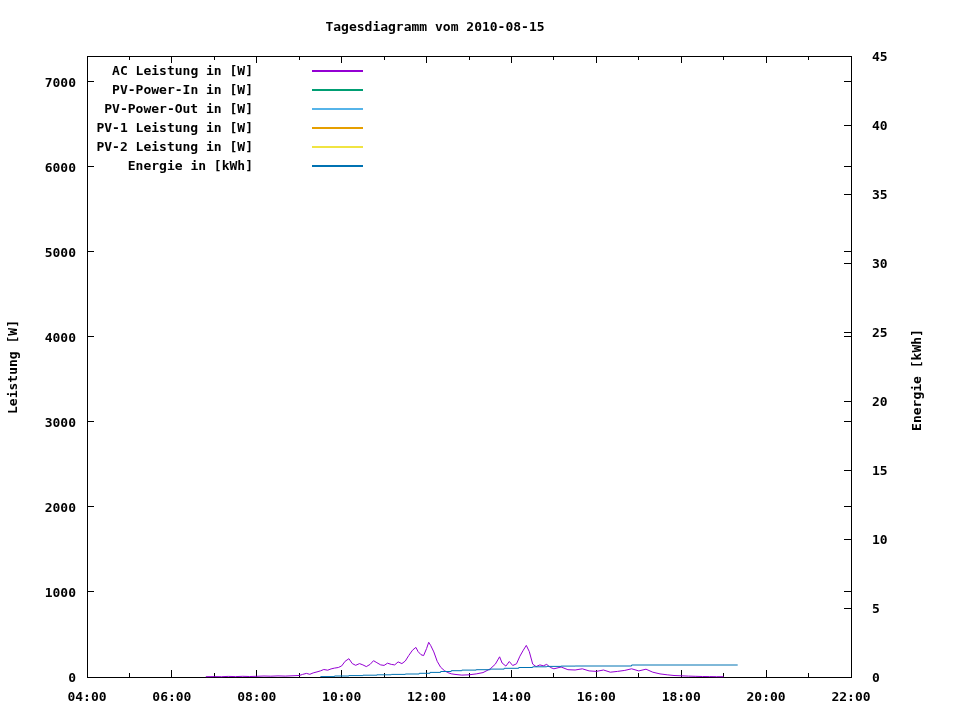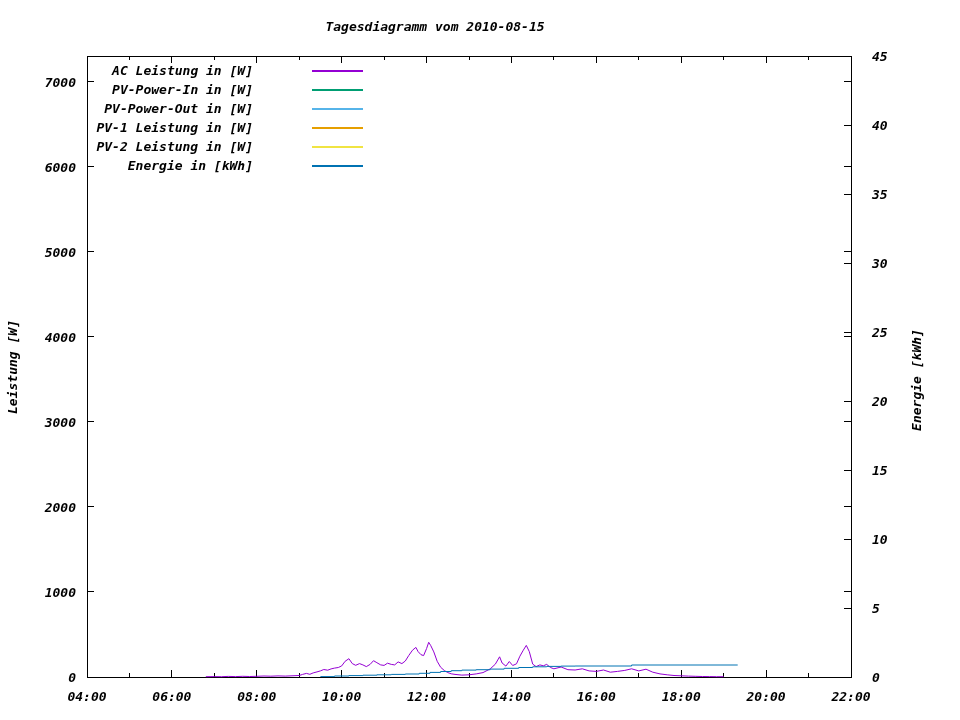--- a/index.html
+++ b/index.html
@@ -1,16 +1,16 @@
 <!DOCTYPE html>
 <html><head>
 <meta charset="utf-8">
 <style>
   html,body{margin:0;padding:0;background:#fff;}
-  .canvas{position:relative;width:960px;height:720px;background:#ffffff;overflow:hidden;font-style:italic;}
+  .canvas{position:relative;width:960px;height:720px;background:#ffffff;overflow:hidden;}
   svg text{font-family:"DejaVu Sans Mono","Liberation Mono",monospace;font-weight:bold;font-size:13px;fill:#000;}
   .tick{stroke:#000;stroke-width:1;shape-rendering:crispEdges;}
   .border{fill:none;stroke:#000;stroke-width:1;shape-rendering:crispEdges;}
 </style>
 </head>
 <body>
 
 <div class="canvas">
   <svg id="plot" width="960" height="720" viewBox="0 0 960 720">
     <text x="435" y="31" text-anchor="middle">Tagesdiagramm vom 2010-08-15</text>

